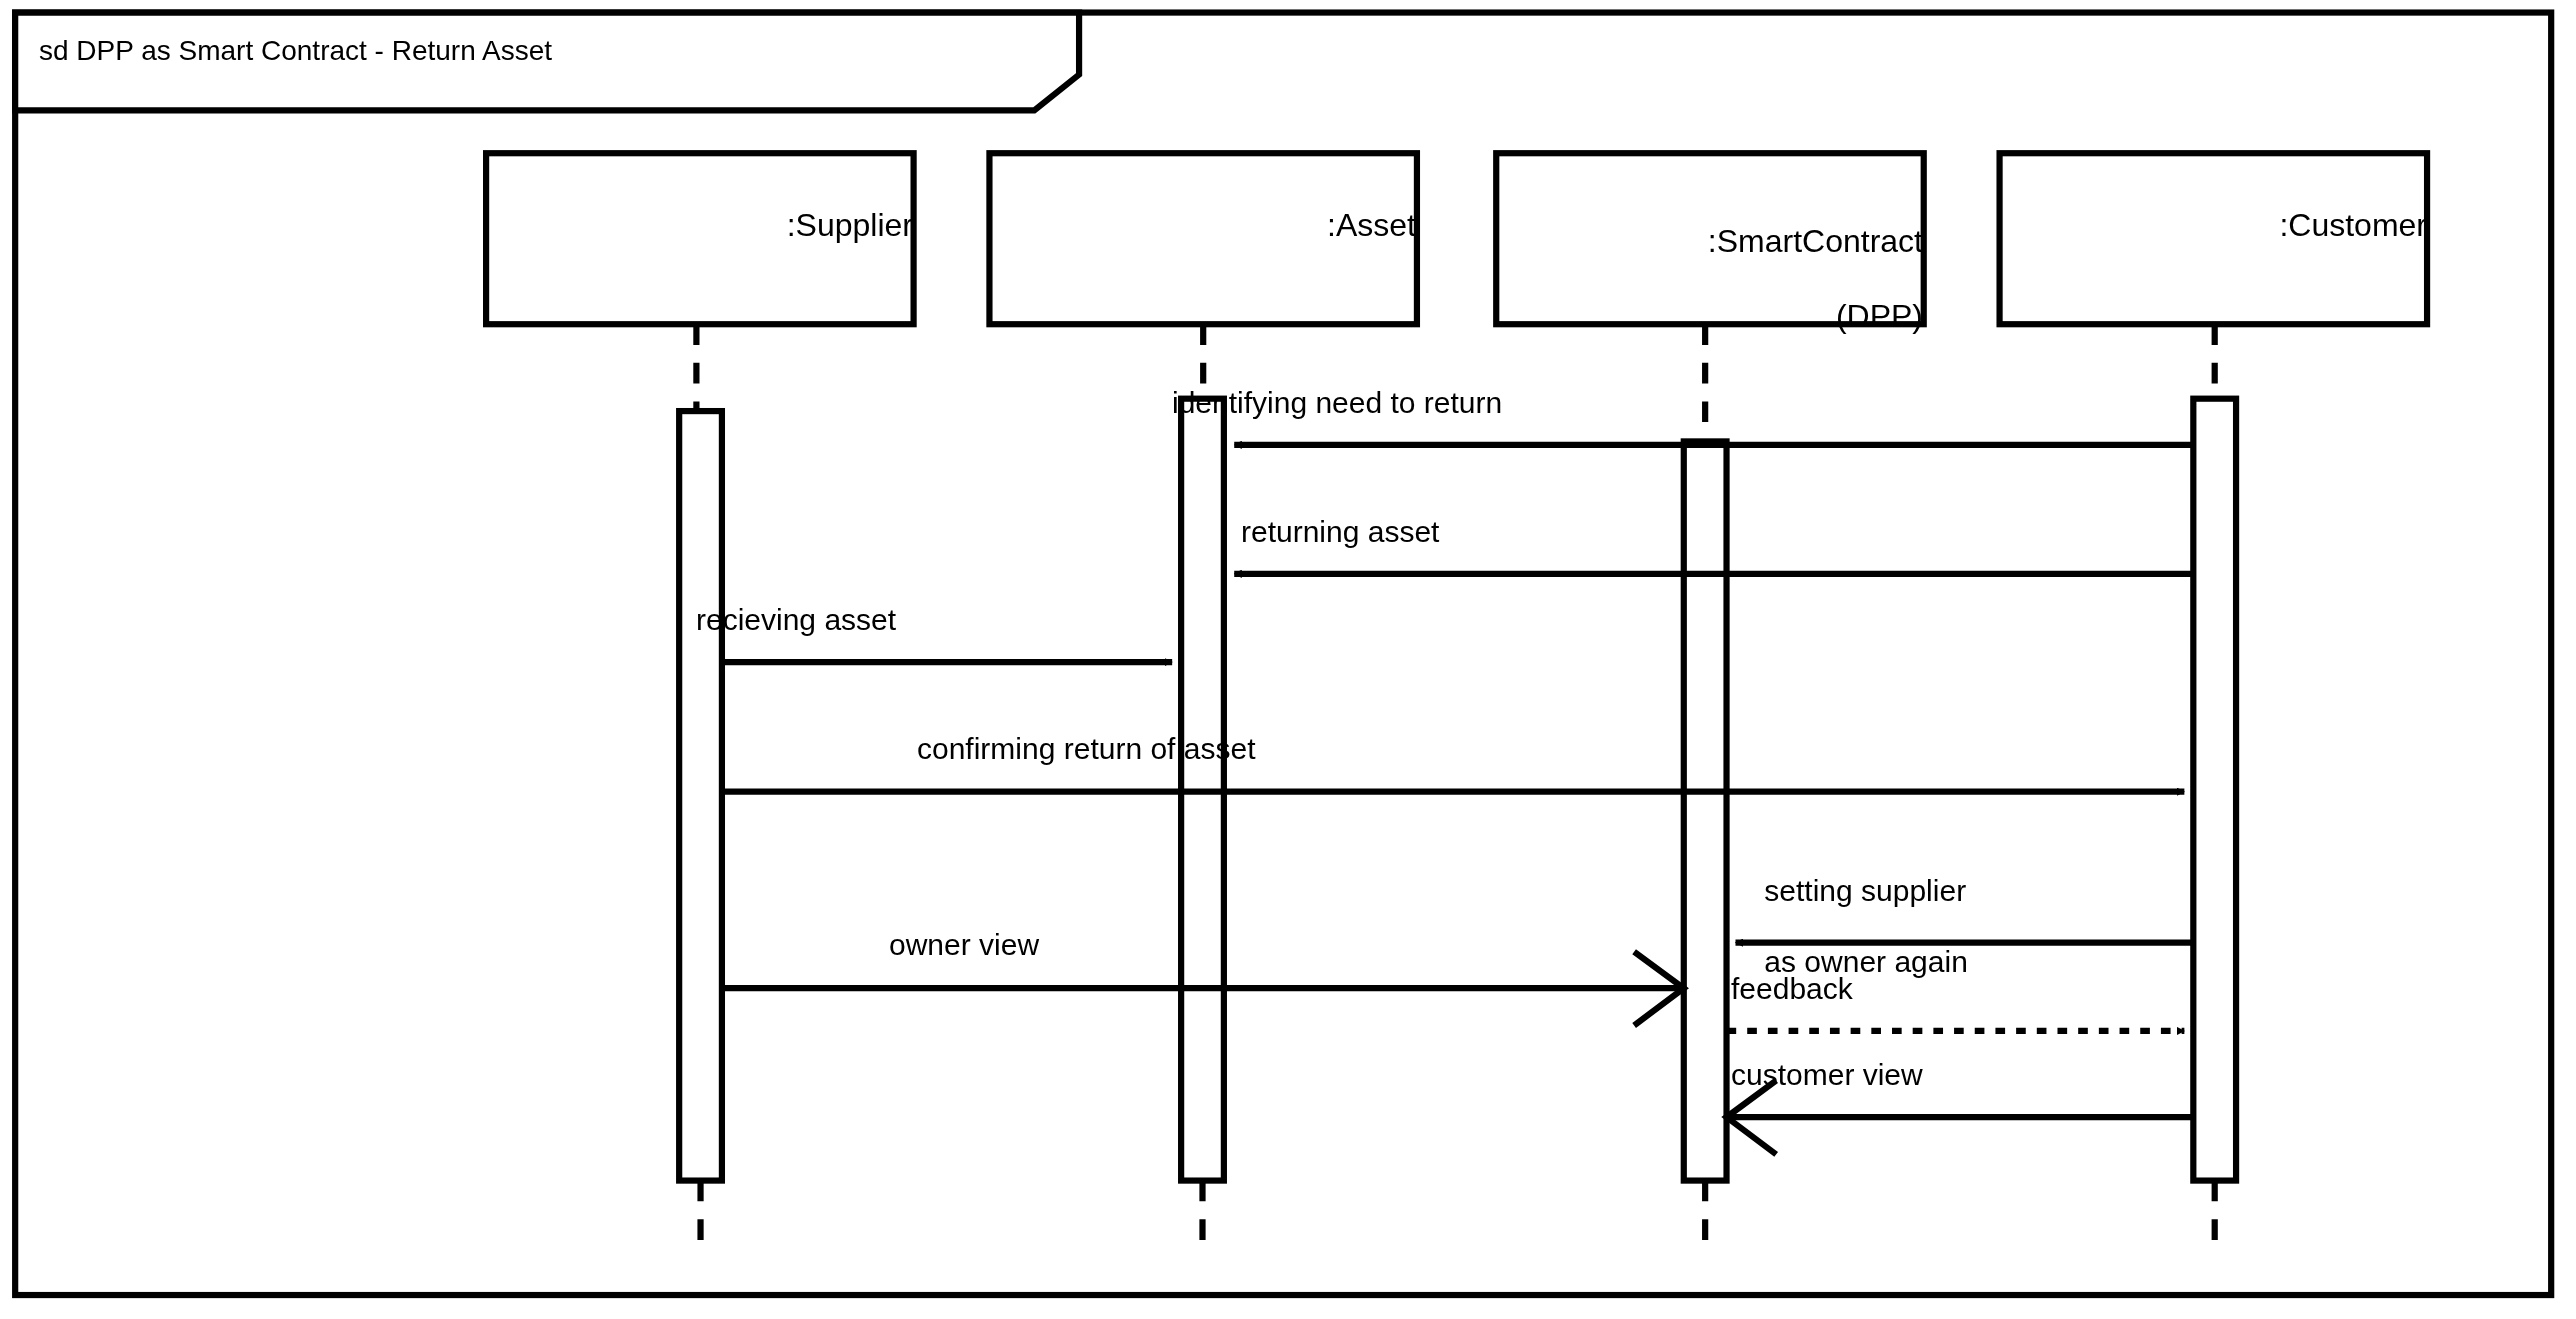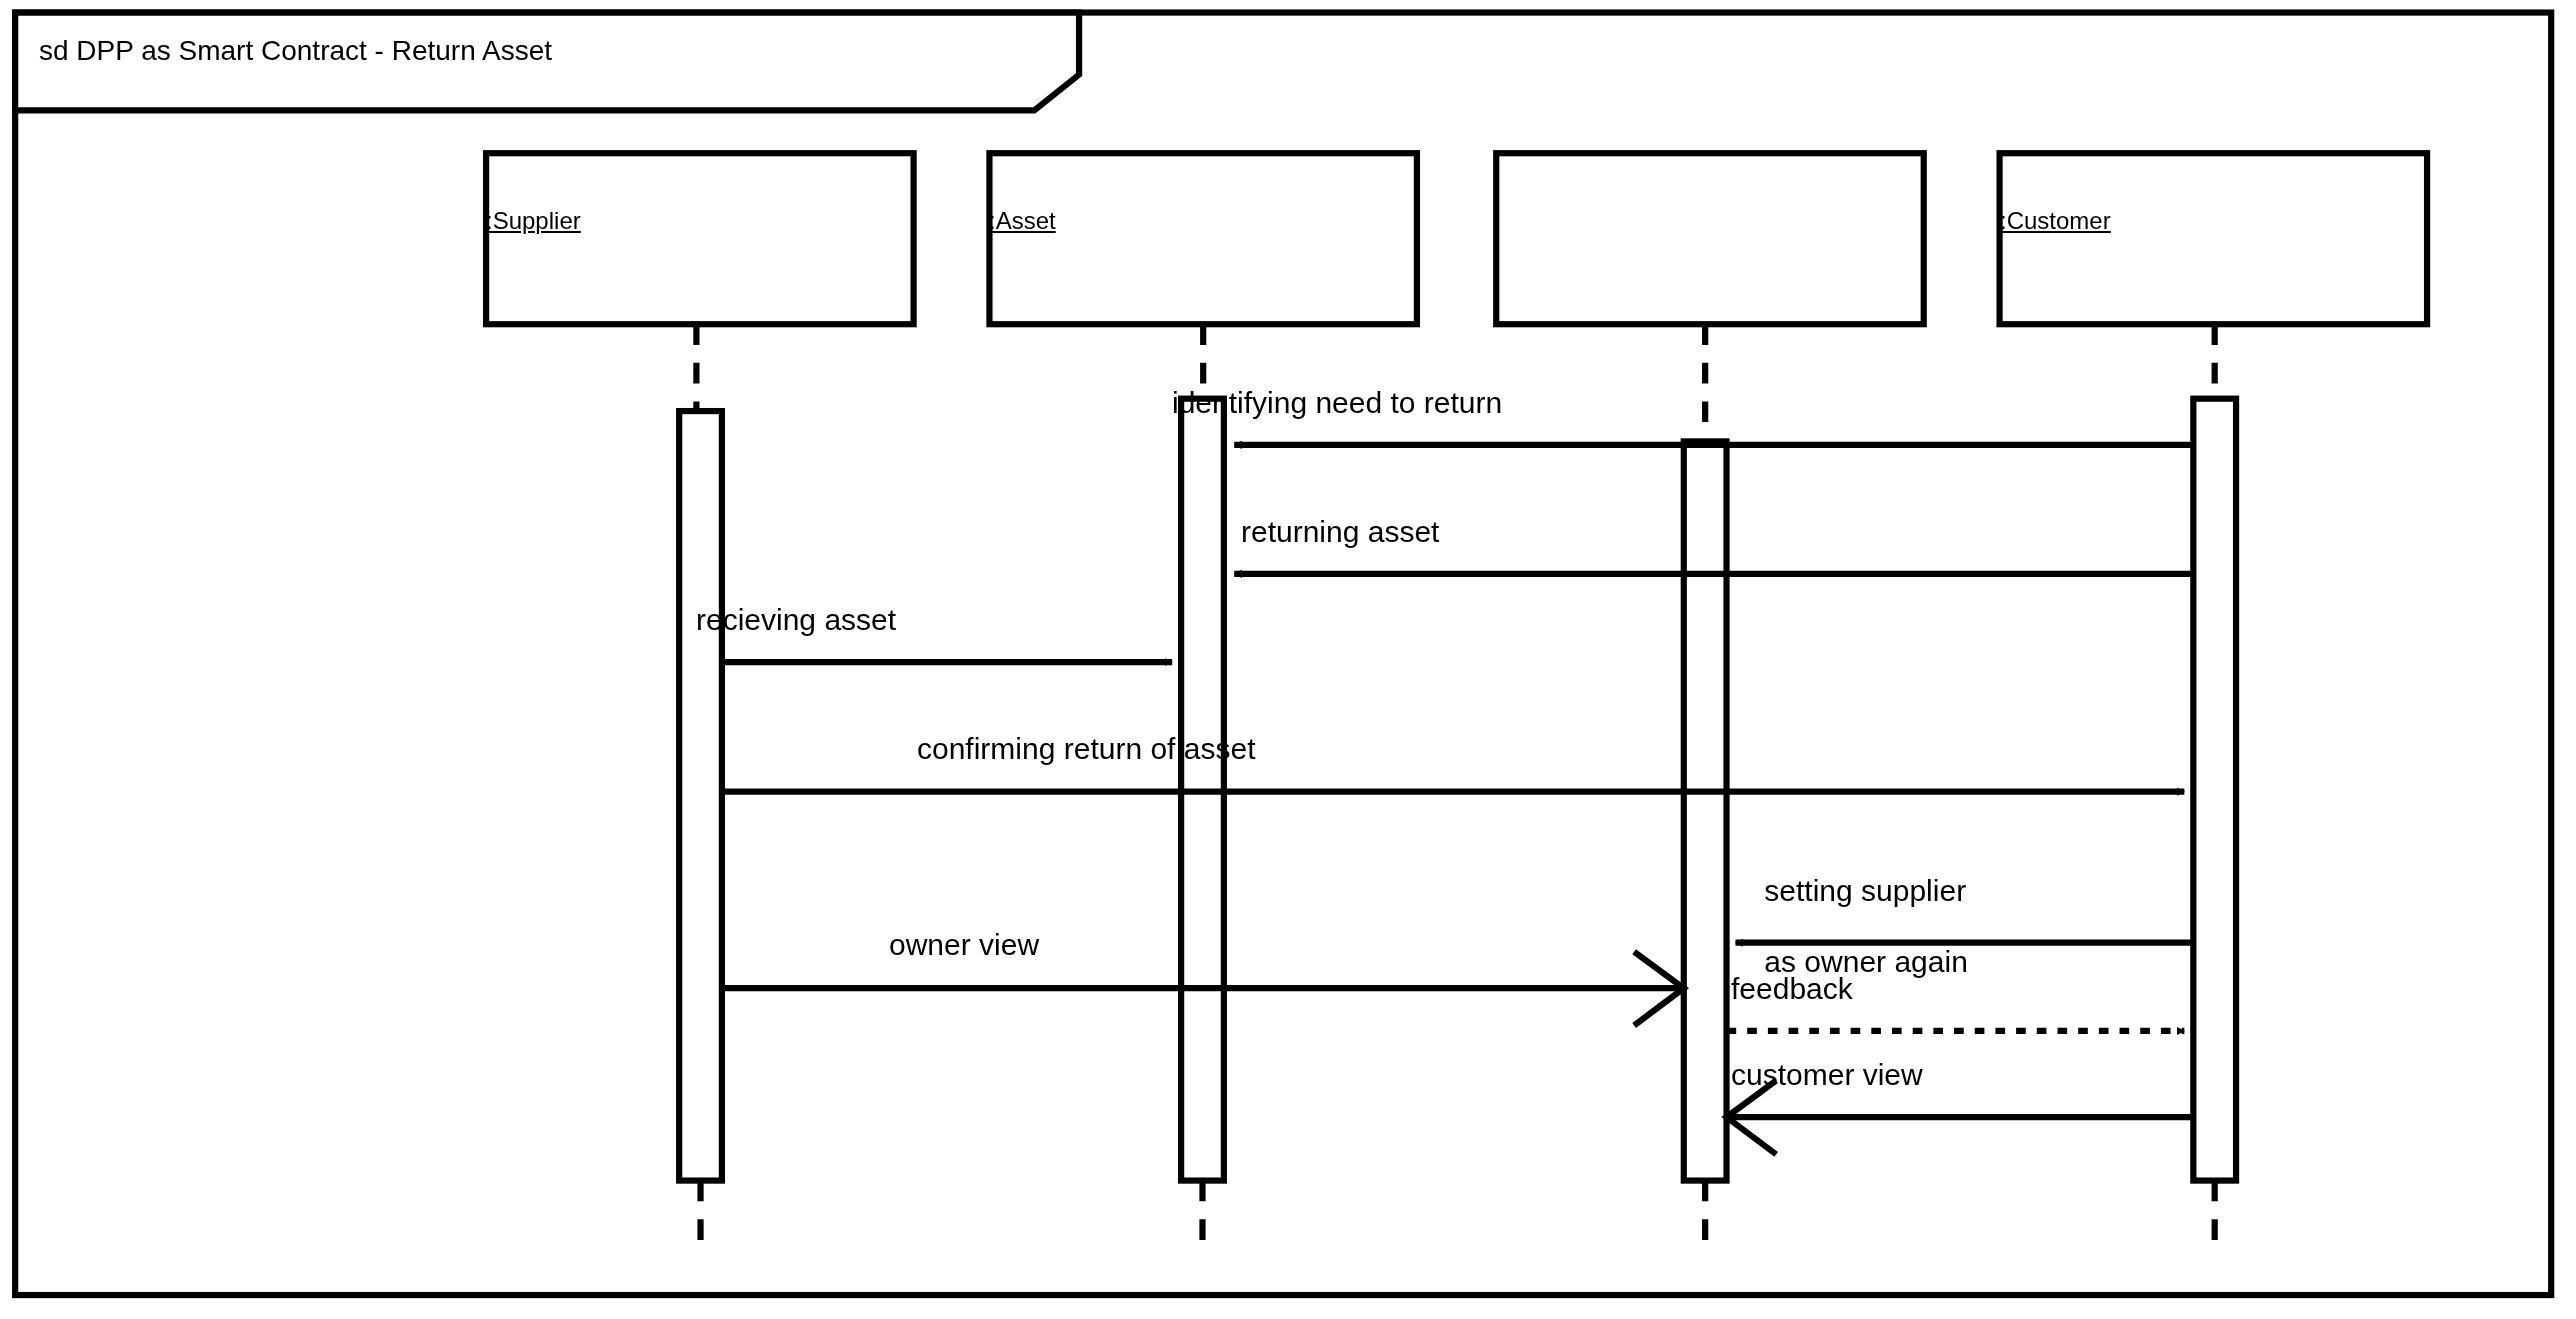--- a/index.html
+++ b/index.html
@@ -2,21 +2,21 @@
 <html style="font-size:11px"><head>
 <meta charset="utf-8">
 <title>UML Sequence Diagram</title>
 <style>
   html,body{margin:0;padding:0;background:#ffffff;}
   body{font-family:"Liberation Sans",sans-serif;}
   #stage{position:relative;width:2576px;height:1320px;background:#ffffff;overflow:hidden;}
   #svg{position:absolute;left:0;top:0;width:2576px;height:1320px;}
   .txt{position:absolute;color:#000;font-family:"Liberation Sans",sans-serif;white-space:pre;line-height:1.18;}
   .frame-title{font-size:28px;}
-  .life-label{font-size:24px;text-align:left;text-decoration:underline;}
+  .life-label{font-size:32px;text-align:right;}
   .msg-label{font-size:30px;text-align:left;}
 </style>
 </head>
 <body>
 
 <div id="stage">
 
   <svg id="svg" viewBox="0 0 3736 1914" xmlns="http://www.w3.org/2000/svg">
     <defs>
       <marker id="mk-filled-r" viewBox="0 0 12 12" refX="11" refY="6" markerWidth="12" markerHeight="12" orient="auto-start-reverse" markerUnits="userSpaceOnUse">
@@ -121,20 +121,24 @@
       <path d="M2576,1567 L2504,1620 L2576,1674" fill="none" stroke="#000" stroke-width="9" stroke-linecap="butt" stroke-linejoin="miter"></path>
     </g>
   </svg>
 
   <div class="txt frame-title" style="left:39px; top:34px;">sd DPP as Smart Contract - Return Asset</div>
 
   <div class="txt life-label" style="left:486px; top:207px; width:427px;">:Supplier</div>
 
   <div class="txt life-label" style="left:989px; top:207px; width:427px;">:Asset</div>
 
+  <div class="txt life-label" style="left:1496px; top:185px; width:427px;">
+    <span>:SmartContract</span><br>
+    <span>(DPP)</span>
+  </div>
 
   <div class="txt life-label" style="left:2000px; top:207px; width:427px;">:Customer</div>
 
   <div class="txt msg-label" style="left:1172px; top:385px; width:896px;">identifying need to return</div>
 
   <div class="txt msg-label" style="left:1241px; top:514px; width:758px;">returning asset</div>
 
   <div class="txt msg-label" style="left:696px; top:602px; width:483px;">recieving asset</div>
 
   <div class="txt msg-label" style="left:917px; top:731px; width:965px;">confirming return of asset</div>

